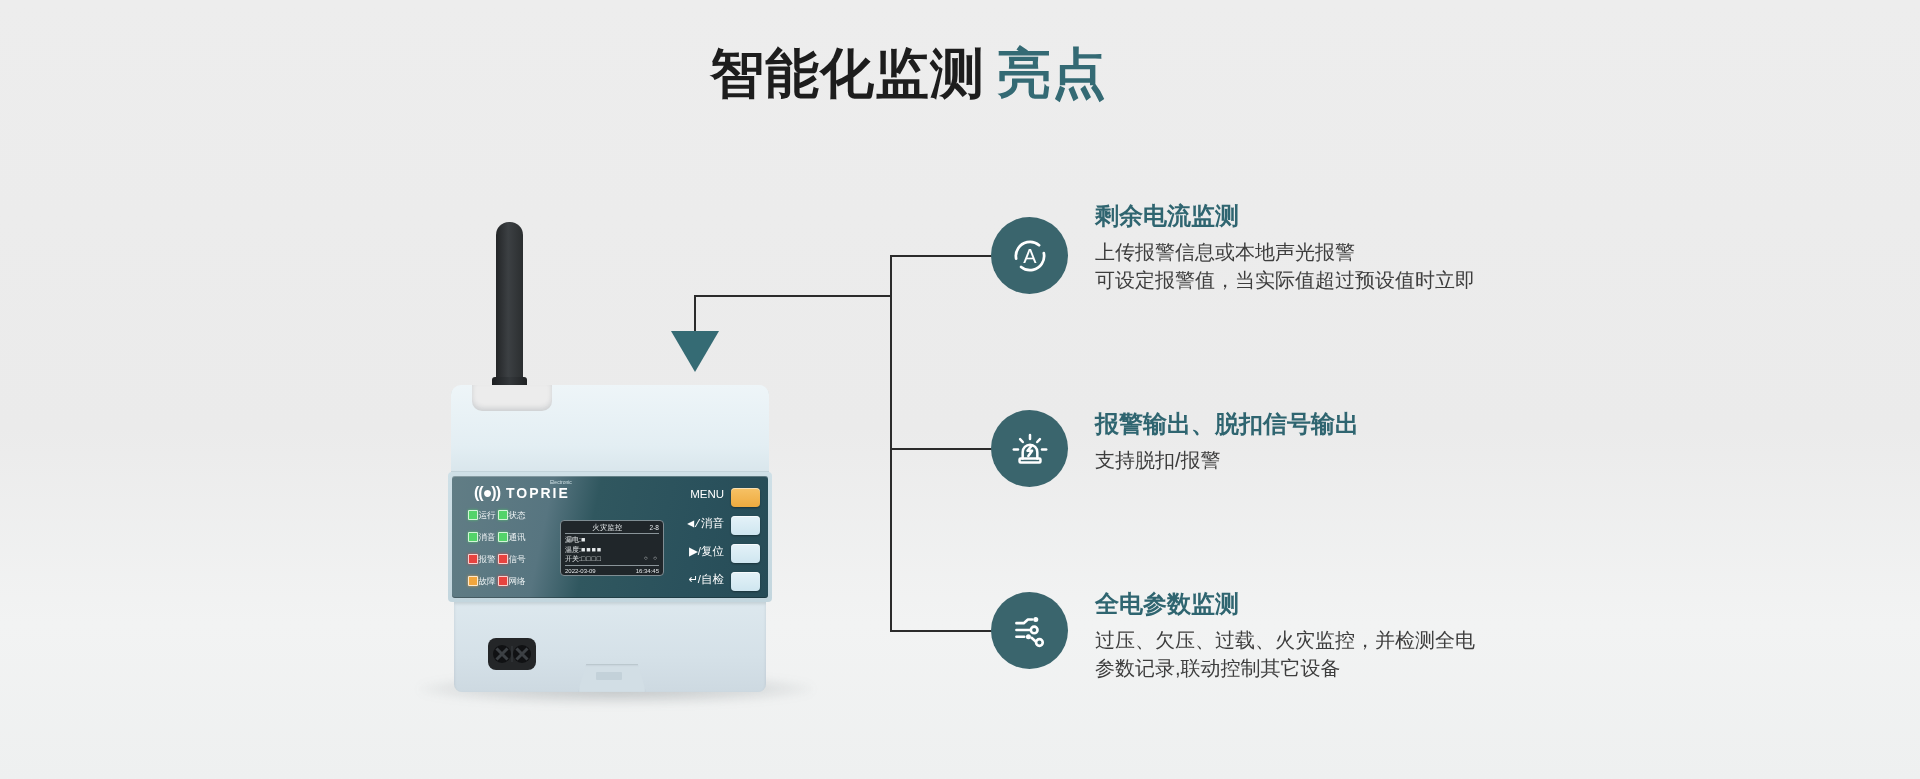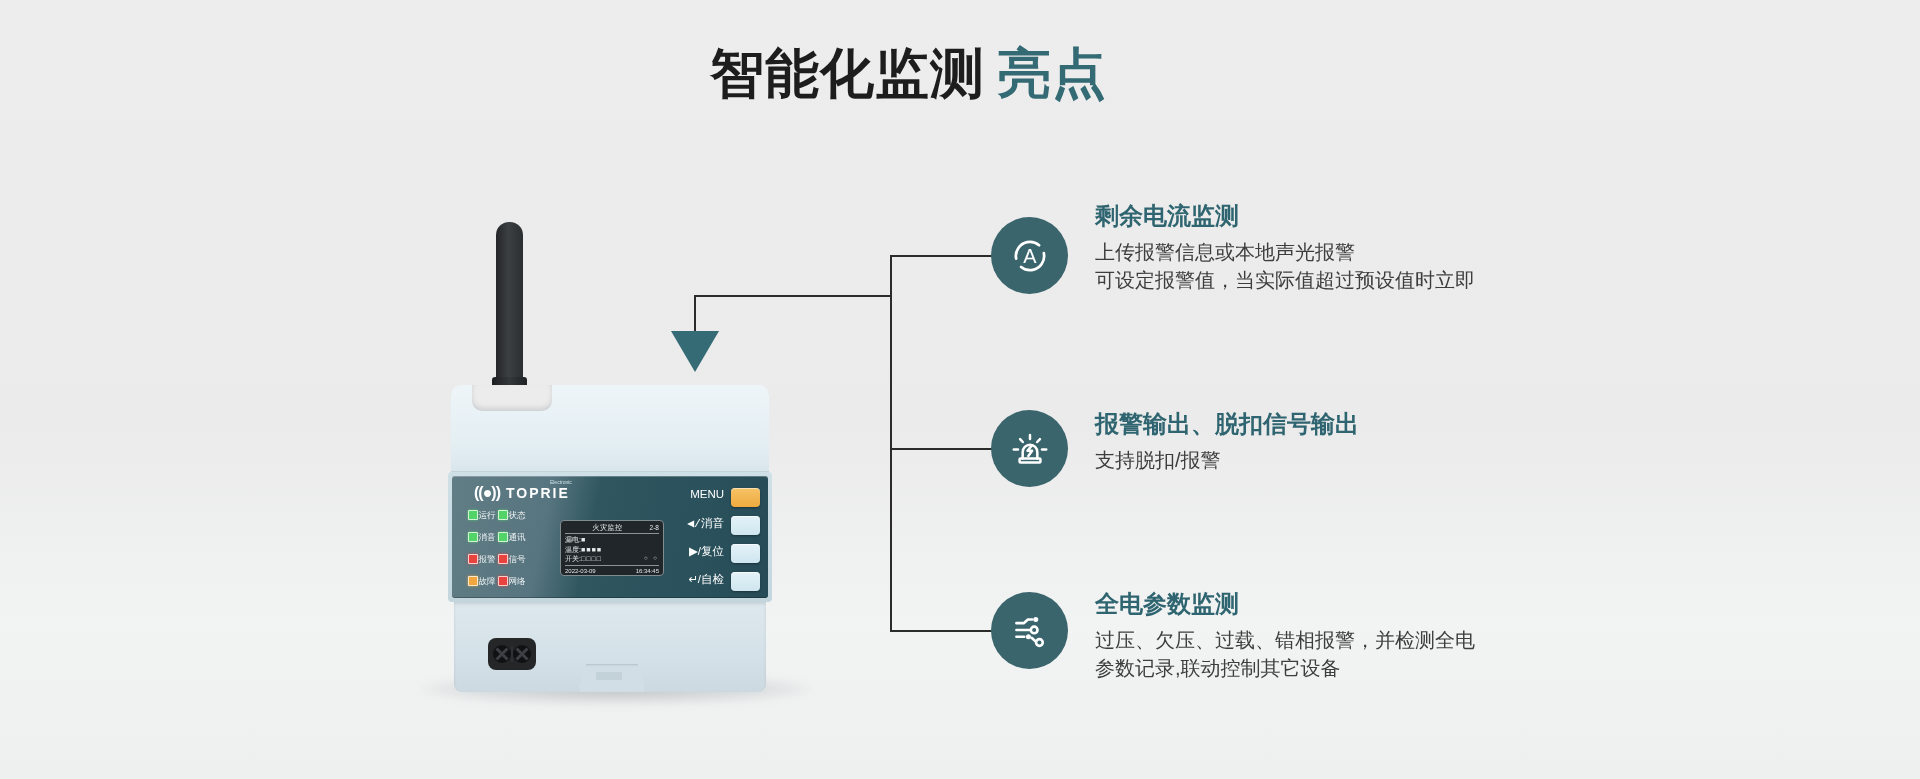--- a/index.html
+++ b/index.html
@@ -292,17 +292,17 @@
       <path d="M9 21 h12.5"></path>
       <circle cx="26" cy="21" r="3.2"></circle>
       <path d="M9 27.5 h7.5"></path>
       <circle cx="20.5" cy="27.5" r="2.4" fill="#ffffff" stroke="none"></circle>
       <path d="M23.5 28.5 l4 3.5"></path>
       <circle cx="31" cy="33" r="3.2"></circle>
     </svg>
   </div>
   <div class="feature f3">
     <h3>全电参数监测</h3>
-    <p>过压、欠压、过载、错相报警，并检测全电</p>
+    <p>过压、欠压、过载、火灾监控，并检测全电</p>
     <p>参数记录,联动控制其它设备</p>
   </div>
 
 </div>
 
 </body></html>

